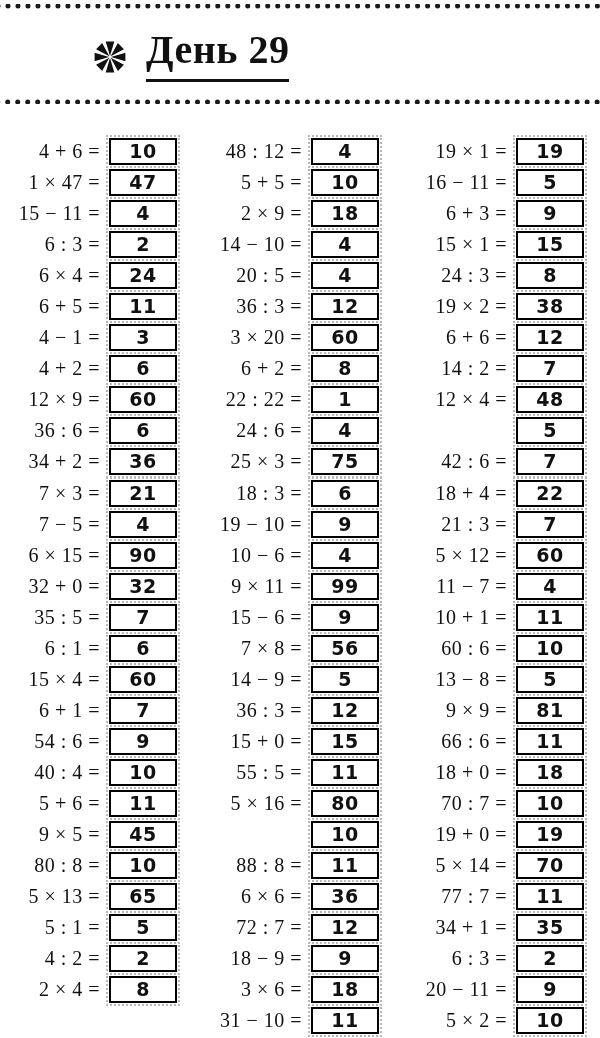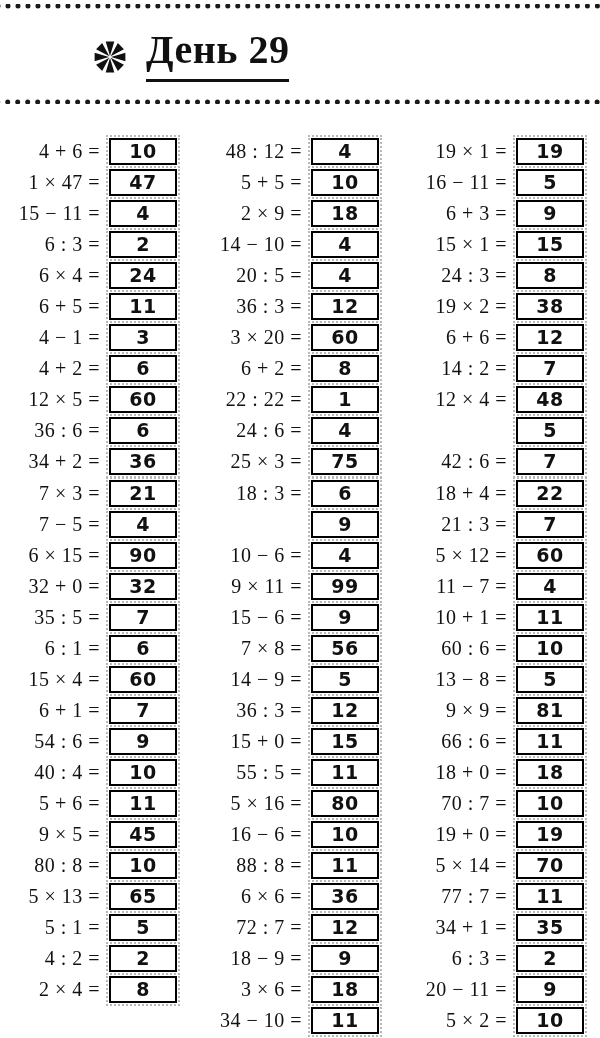--- a/index.html
+++ b/index.html
@@ -136,21 +136,21 @@
           <span class="ans">3</span>
         </span>
       </div>
       <div class="row">
         <span class="expr">4 + 2 =</span>
         <span class="box">
           <span class="ans">6</span>
         </span>
       </div>
       <div class="row">
-        <span class="expr">12 × 5 =</span>
+        <span class="expr">12 × 9 =</span>
         <span class="box">
           <span class="ans">60</span>
         </span>
       </div>
       <div class="row">
         <span class="expr">36 : 6 =</span>
         <span class="box">
           <span class="ans">6</span>
         </span>
       </div>
@@ -330,20 +330,21 @@
           <span class="ans">75</span>
         </span>
       </div>
       <div class="row">
         <span class="expr">18 : 3 =</span>
         <span class="box">
           <span class="ans">6</span>
         </span>
       </div>
       <div class="row">
+        <span class="expr">19 − 10 =</span>
         <span class="box">
           <span class="ans">9</span>
         </span>
       </div>
       <div class="row">
         <span class="expr">10 − 6 =</span>
         <span class="box">
           <span class="ans">4</span>
         </span>
       </div>
@@ -389,21 +390,20 @@
           <span class="ans">11</span>
         </span>
       </div>
       <div class="row">
         <span class="expr">5 × 16 =</span>
         <span class="box">
           <span class="ans">80</span>
         </span>
       </div>
       <div class="row">
-        <span class="expr">16 − 6 =</span>
         <span class="box">
           <span class="ans">10</span>
         </span>
       </div>
       <div class="row">
         <span class="expr">88 : 8 =</span>
         <span class="box">
           <span class="ans">11</span>
         </span>
       </div>
@@ -425,21 +425,21 @@
           <span class="ans">9</span>
         </span>
       </div>
       <div class="row">
         <span class="expr">3 × 6 =</span>
         <span class="box">
           <span class="ans">18</span>
         </span>
       </div>
       <div class="row">
-        <span class="expr">34 − 10 =</span>
+        <span class="expr">31 − 10 =</span>
         <span class="box">
           <span class="ans">11</span>
         </span>
       </div>
     </div>
   <div class="col">
       <div class="row">
         <span class="expr">19 × 1 =</span>
         <span class="box">
           <span class="ans">19</span>

